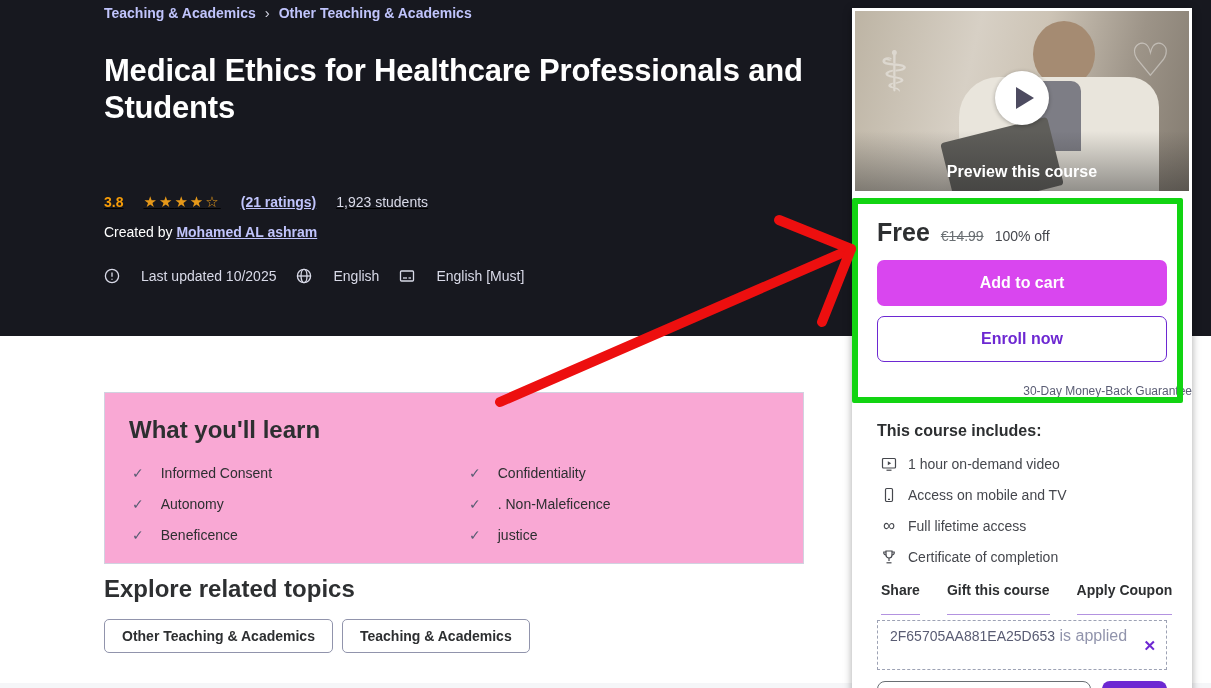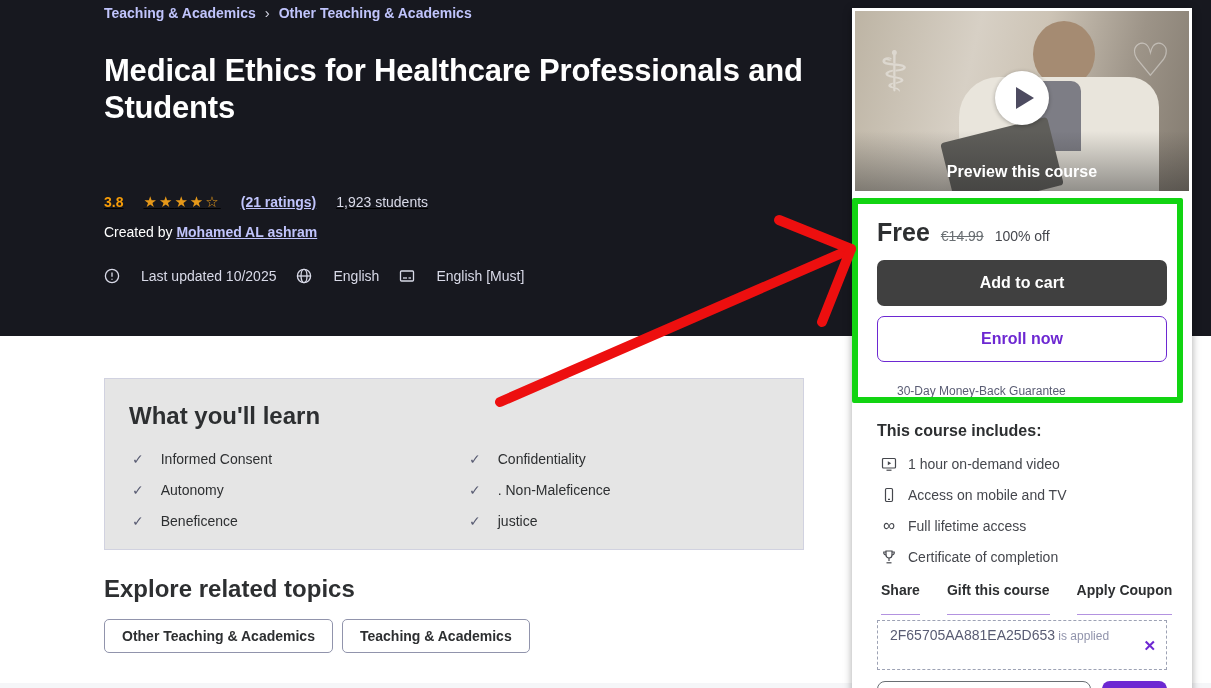--- a/index.html
+++ b/index.html
@@ -24,21 +24,21 @@
   .students { color:#d9dae8; }
 
   .created-row { position:absolute; left:104px; top:224px; font-size:14px; color:#fff; }
   .author-link { color:#c0c4fc; font-weight:bold; text-decoration:underline; cursor:pointer; }
 
   .meta-row { position:absolute; left:104px; top:268px; display:flex; align-items:center; gap:20px; font-size:14px; color:#d9dae8; }
   .meta-item { display:flex; align-items:center; gap:21px; }
   .meta-item svg { display:block; }
 
   
-  .learn-card { position:absolute; left:104px; top:378px; width:700px; height:172px; background:#e5e5e5; border:1px solid #d1d2e0; }
+  .learn-card { position:absolute; left:104px; top:392px; width:700px; height:172px; background:#f9a8d4; border:1px solid #d1d2e0; }
   .learn-heading { position:absolute; left:24px; top:23px; font-size:24px; font-weight:bold; color:#2d2f31; }
   .learn-grid { position:absolute; left:27px; top:72px; display:grid; grid-auto-flow:column; grid-template-rows:repeat(3, 17px); grid-template-columns:337px auto; row-gap:14px; }
   .learn-item { display:flex; align-items:flex-start; gap:17px; font-size:14px; color:#2d2f31; }
   .check-glyph { color:#595c73; font-size:14px; }
 
   
   .related-heading { position:absolute; left:104px; top:575px; font-size:24px; font-weight:bold; color:#2d2f31; }
   .topics-row { position:absolute; left:104px; top:619px; display:flex; gap:9px; }
   .topic-btn { height:34px; padding:0 17px; display:flex; align-items:center; background:#fff; border:1px solid #9194ac; border-radius:5px; font-size:14px; font-weight:bold; color:#2d2f31; cursor:pointer; font-family:inherit; }
 
@@ -58,37 +58,37 @@
   .clipboard { position:absolute; left:92px; bottom:-8px; width:110px; height:70px; background:#5f5e5a; transform:rotate(-14deg); border-radius:4px; }
   .play-btn { position:absolute; left:50%; top:60px; transform:translateX(-50%); width:54px; height:54px; border-radius:50%; background:#fff; box-shadow:0 1px 4px rgba(0,0,0,.3); cursor:pointer; }
   .play-tri { position:absolute; left:21px; top:16px; width:0; height:0; border-left:18px solid #4d4b60; border-top:11px solid transparent; border-bottom:11px solid transparent; }
   .preview-label { position:absolute; left:0; bottom:10px; width:100%; text-align:center; color:#fff; font-weight:bold; font-size:16px; }
 
   .price-row { position:absolute; left:25px; top:210px; display:flex; align-items:baseline; gap:11px; }
   .price-current { font-size:25px; font-weight:bold; color:#2d2f31; }
   .price-original { font-size:14px; color:#6a6f73; text-decoration:line-through; }
   .price-discount { font-size:14px; color:#45474d; }
 
-  .cart-btn { position:absolute; left:25px; top:252px; width:290px; height:46px; background:#404040; color:#fff; font-size:16px; font-weight:bold; border:none; border-radius:7px; cursor:pointer; font-family:inherit; }
+  .cart-btn { position:absolute; left:25px; top:252px; width:290px; height:46px; background:#d946ef; color:#fff; font-size:16px; font-weight:bold; border:none; border-radius:7px; cursor:pointer; font-family:inherit; }
   .enroll-btn { position:absolute; left:25px; top:308px; width:290px; height:46px; background:#fff; color:#6d28d2; font-size:16px; font-weight:bold; border:1px solid #6d28d2; border-radius:7px; cursor:pointer; font-family:inherit; }
-  .guarantee { position:absolute; left:0; top:376px; width:100%; text-align:left; font-size:12px; color:#595c73;padding-left:45px; }
+  .guarantee { position:absolute; left:0; top:376px; width:100%; text-align:right; font-size:12px; color:#595c73;padding-left:45px; }
 
   .includes-heading { position:absolute; left:25px; top:414px; font-size:16px; font-weight:bold; color:#2d2f31; }
   .includes-list { position:absolute; left:29px; top:448px; display:flex; flex-direction:column; gap:15px; }
   .include-item { display:flex; align-items:center; gap:11px; font-size:14px; color:#45474d; height:16px; }
   .include-item svg { display:block; flex:none; }
   .infinity-glyph { font-size:17px; color:#45474d; width:16px; text-align:center; line-height:14px; }
 
   .side-links { position:absolute; left:29px; top:574px; display:flex; gap:27px; }
   .side-link { font-size:14px; font-weight:bold; color:#2d2f31; text-decoration:none; border-bottom:1px solid #b392e0; padding-bottom:16px; cursor:pointer; }
 
   .coupon-box { position:absolute; left:25px; top:612px; width:290px; height:50px; border:1px dashed #9da2b4; padding:6px 12px; }
   .coupon-line1 { font-size:14px; color:#595c73; }
   .coupon-code { font-size:14px; color:#595c73; }
-  .coupon-applied { font-size:12px; color:#9194ac; }
+  .coupon-applied { font-size:16px; color:#9194ac; }
   .coupon-source { font-size:12px; color:#9194ac; margin-top:4px; }
   .coupon-close { position:absolute; right:10px; top:16px; color:#6d28d2; font-size:15px; font-weight:bold; background:none; border:none; cursor:pointer; font-family:inherit; }
 
   .coupon-input { position:absolute; left:25px; top:673px; width:214px; height:40px; border:1px solid #6a6f73; border-radius:8px; background:#fff; font-family:inherit; font-size:14px; padding:0 10px; }
   .coupon-apply-btn { position:absolute; left:250px; top:673px; width:65px; height:40px; background:#6d28d2; border:none; border-radius:8px; cursor:pointer; }
 
   
   .highlight-box { position:absolute; left:852px; top:198px; width:331px; height:205px; border:6px solid #12d412; border-radius:2px; pointer-events:none; z-index:5; }
   .arrow-svg { position:absolute; left:0; top:0; z-index:6; pointer-events:none; }
 </style>

